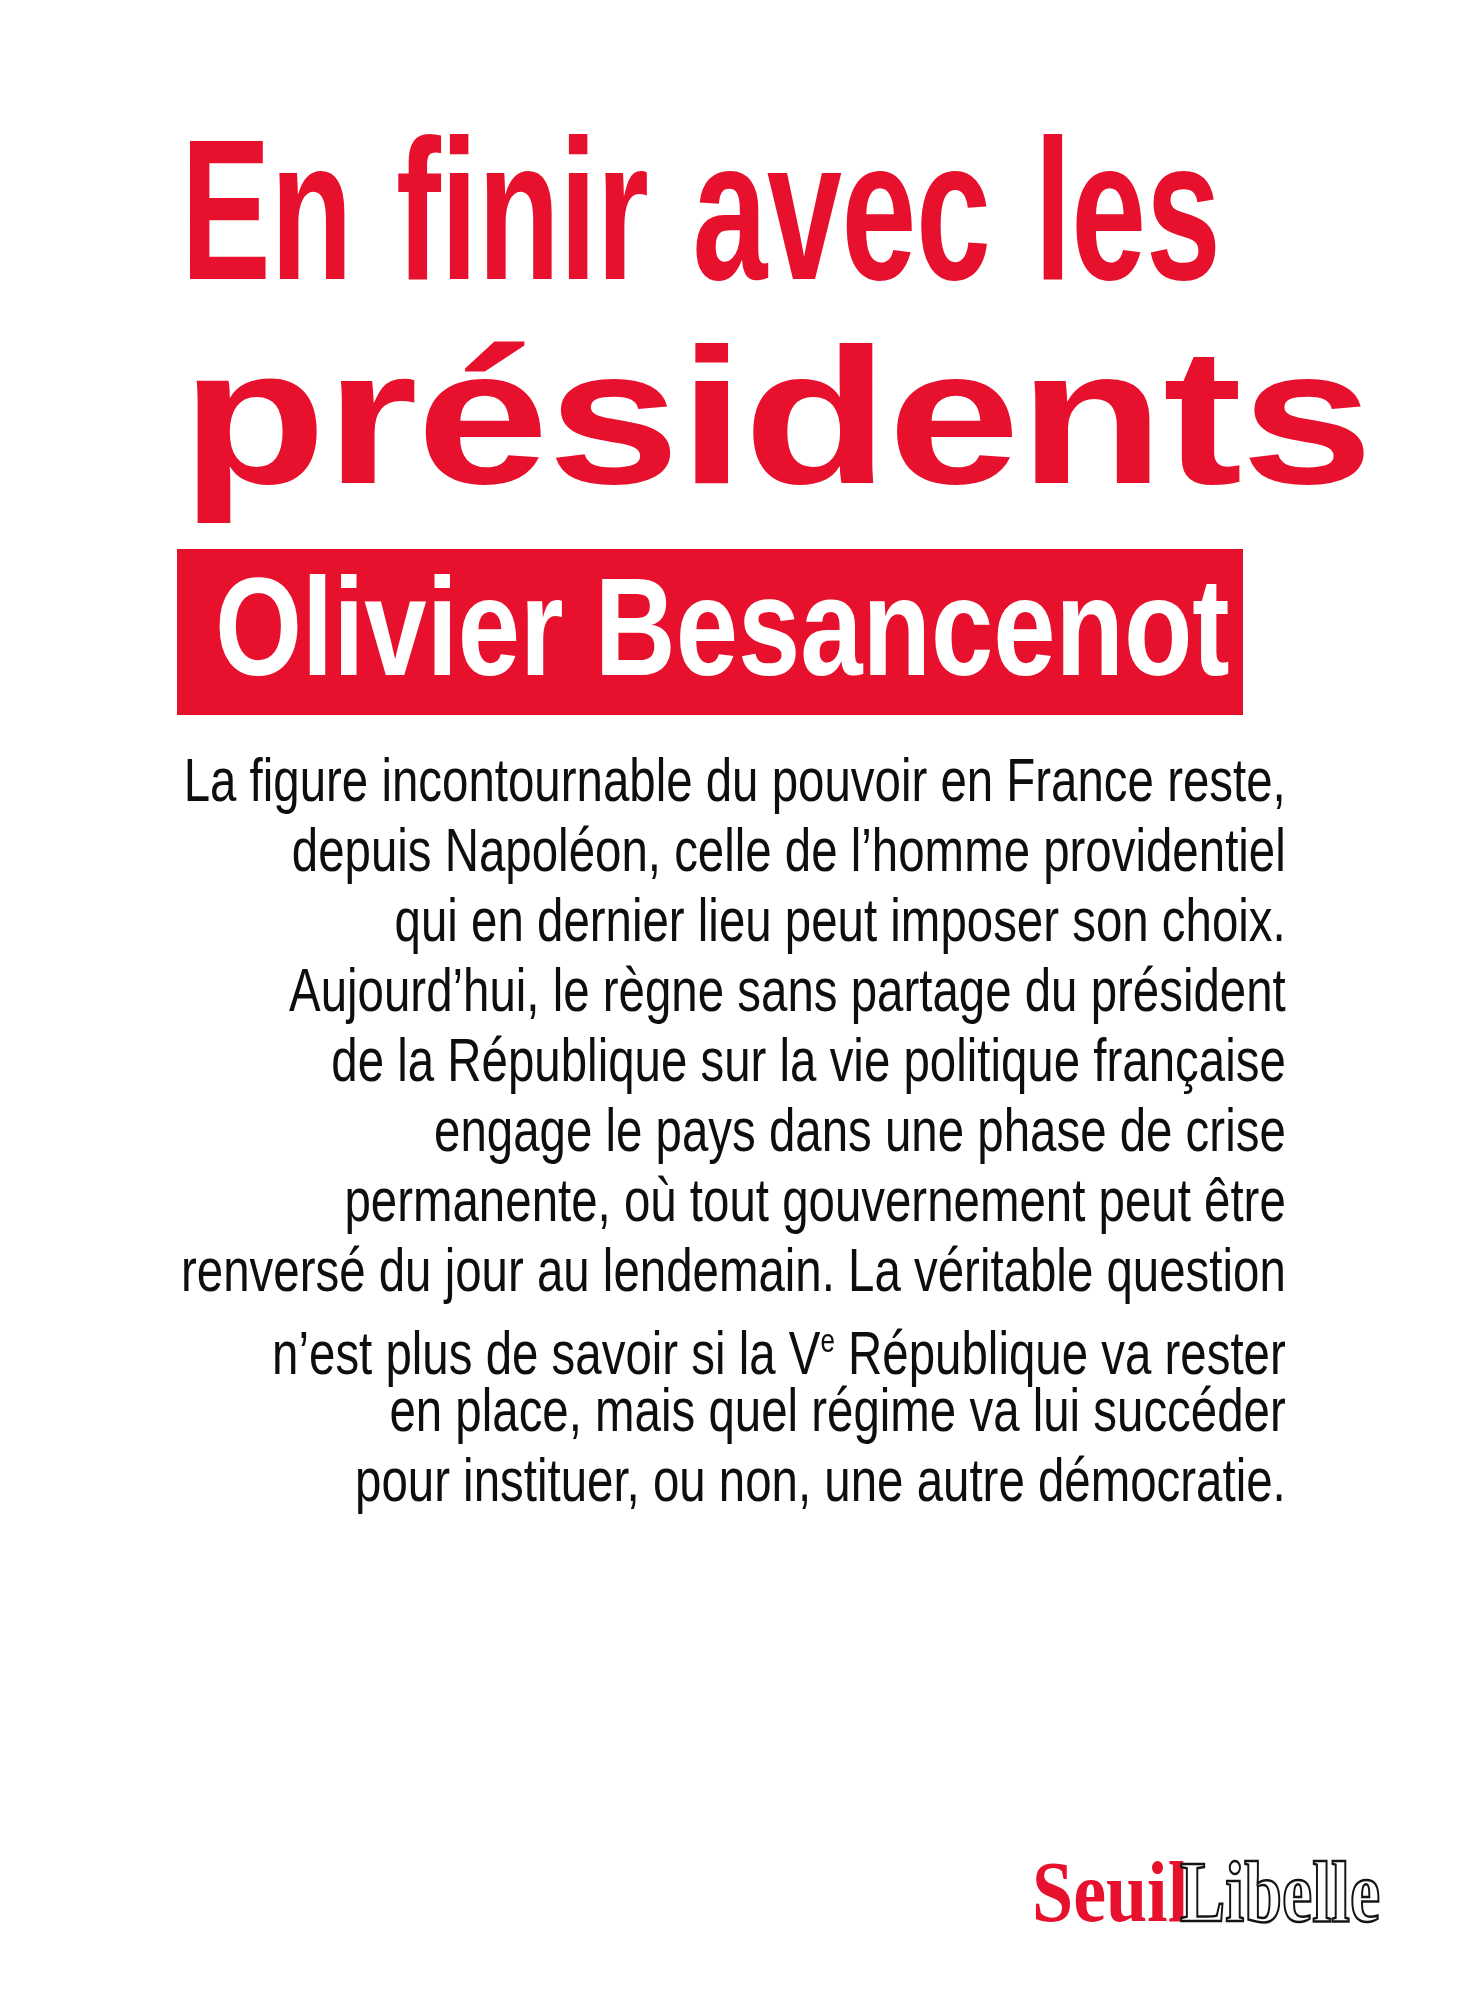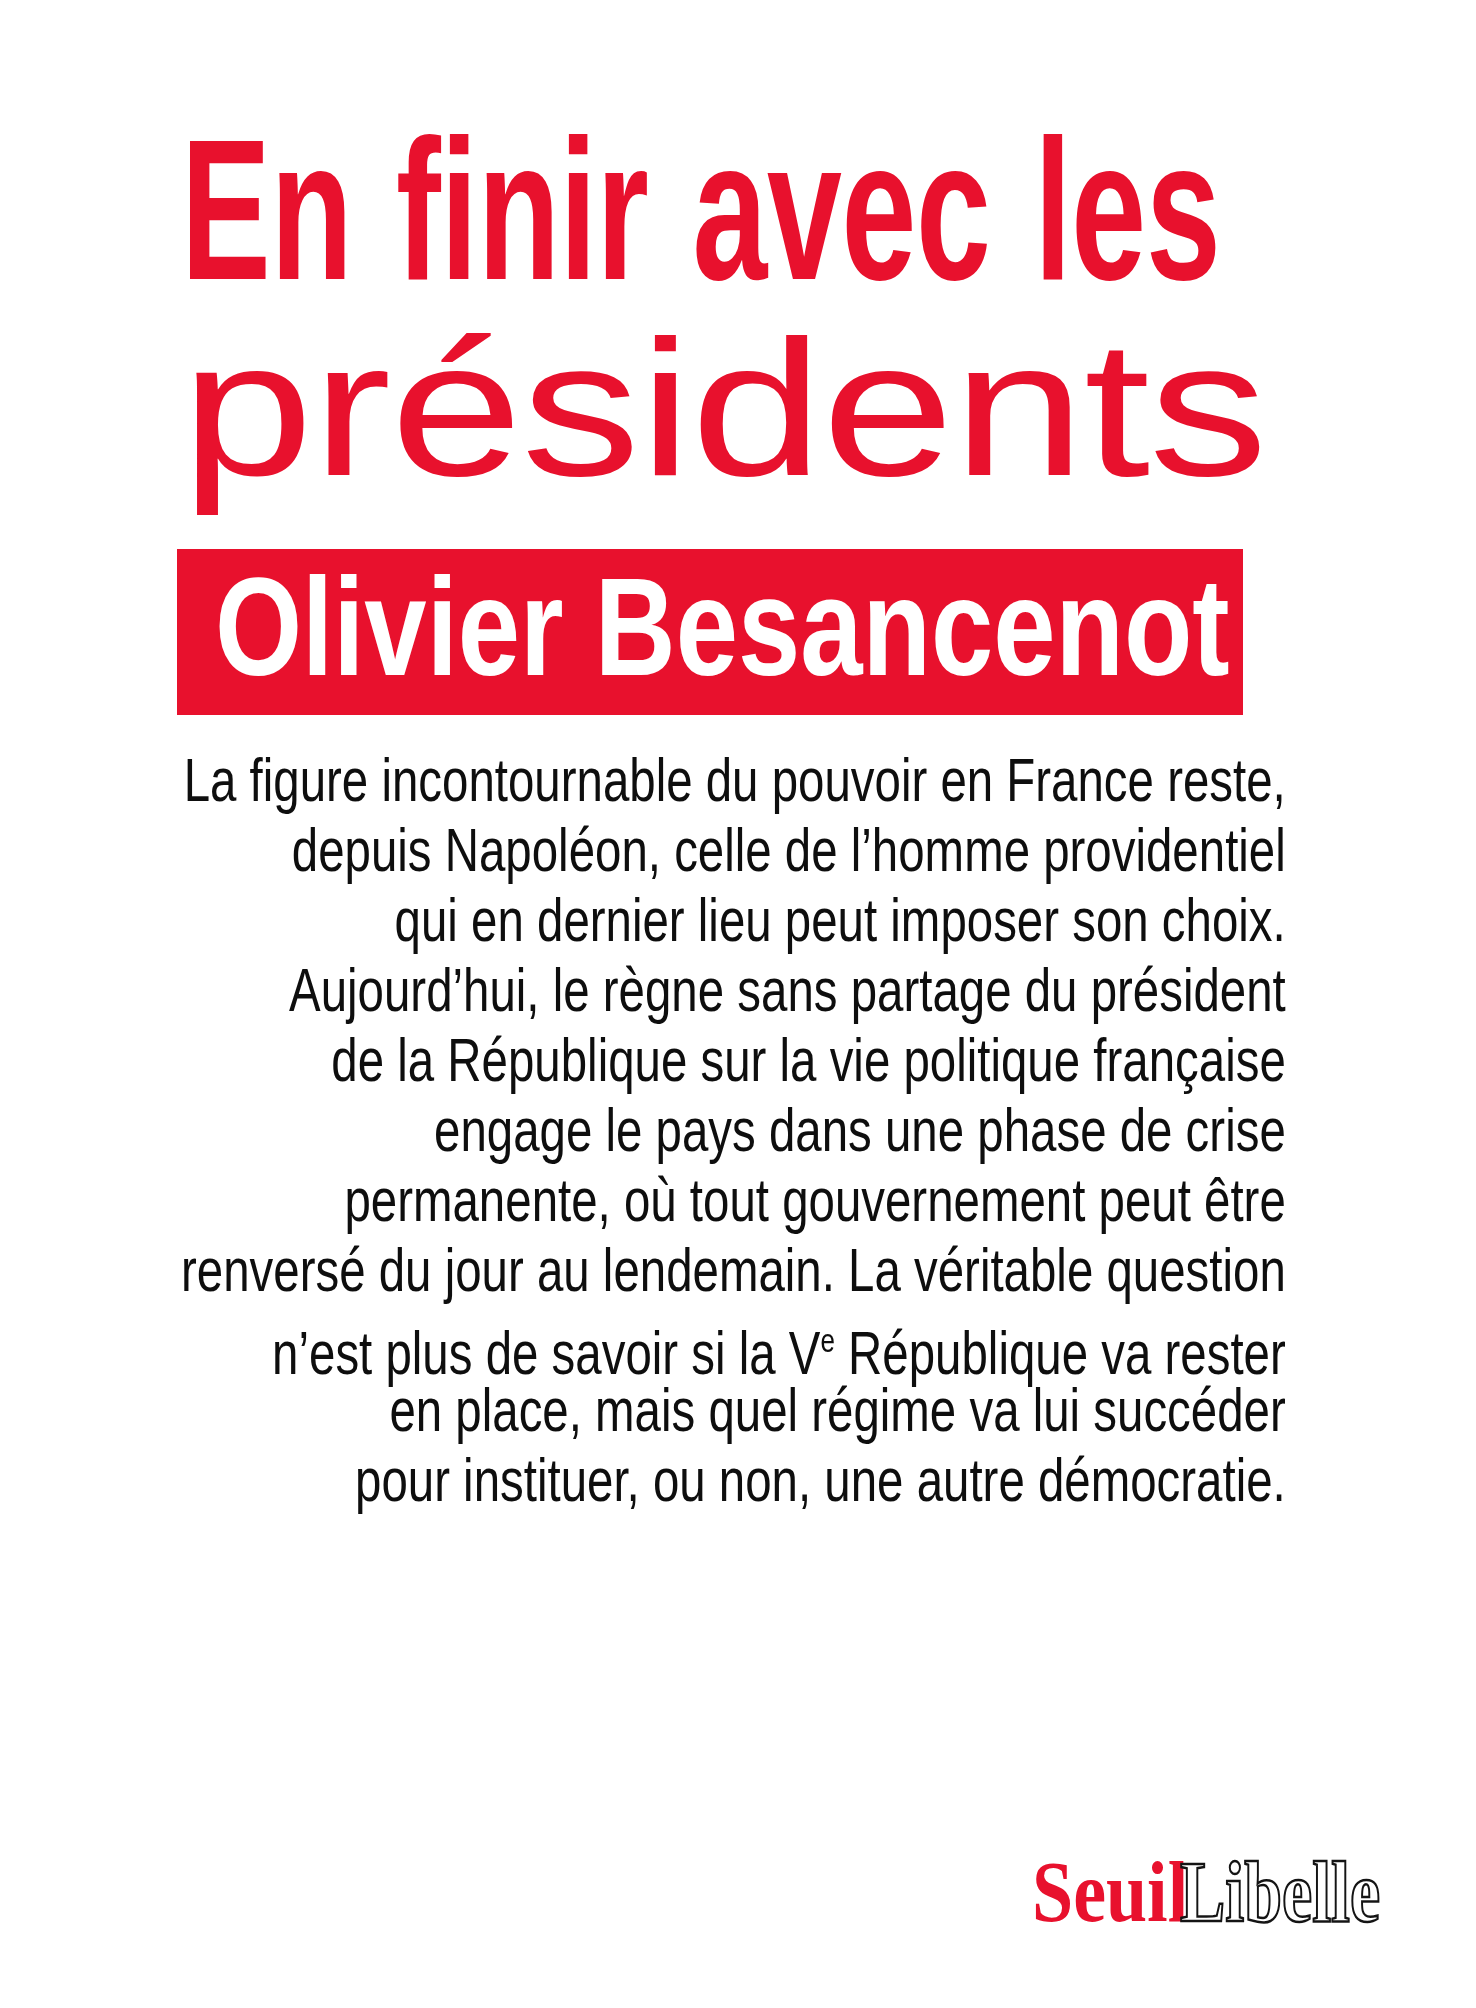--- a/index.html
+++ b/index.html
@@ -16,22 +16,22 @@
   .title-line1{
     position:absolute;left:181px;top:110px;
     font-size:200px;line-height:200px;font-weight:700;
     color:var(--red,#e8112d);white-space:nowrap;
   }
   .title-line1 .stretch{
     display:inline-block;transform:scaleX(0.673);transform-origin:0 0;
     letter-spacing:-0.5px;word-spacing:0.05em;
   }
   .title-line2{
-    position:absolute;left:181px;top:312px;
-    font-size:193px;line-height:193px;font-weight:400;
+    position:absolute;left:181px;top:320px;
+    font-size:193px;line-height:193px;font-weight:700;
     color:var(--red,#e8112d);white-space:nowrap;
   }
   .title-line2 .stretch{
     display:inline-block;transform:scaleX(1.233);transform-origin:0 0;
     letter-spacing:-1px;
   }
   
   .author-banner{
     position:absolute;left:177px;top:539px;
     width:1066px;height:166px;

